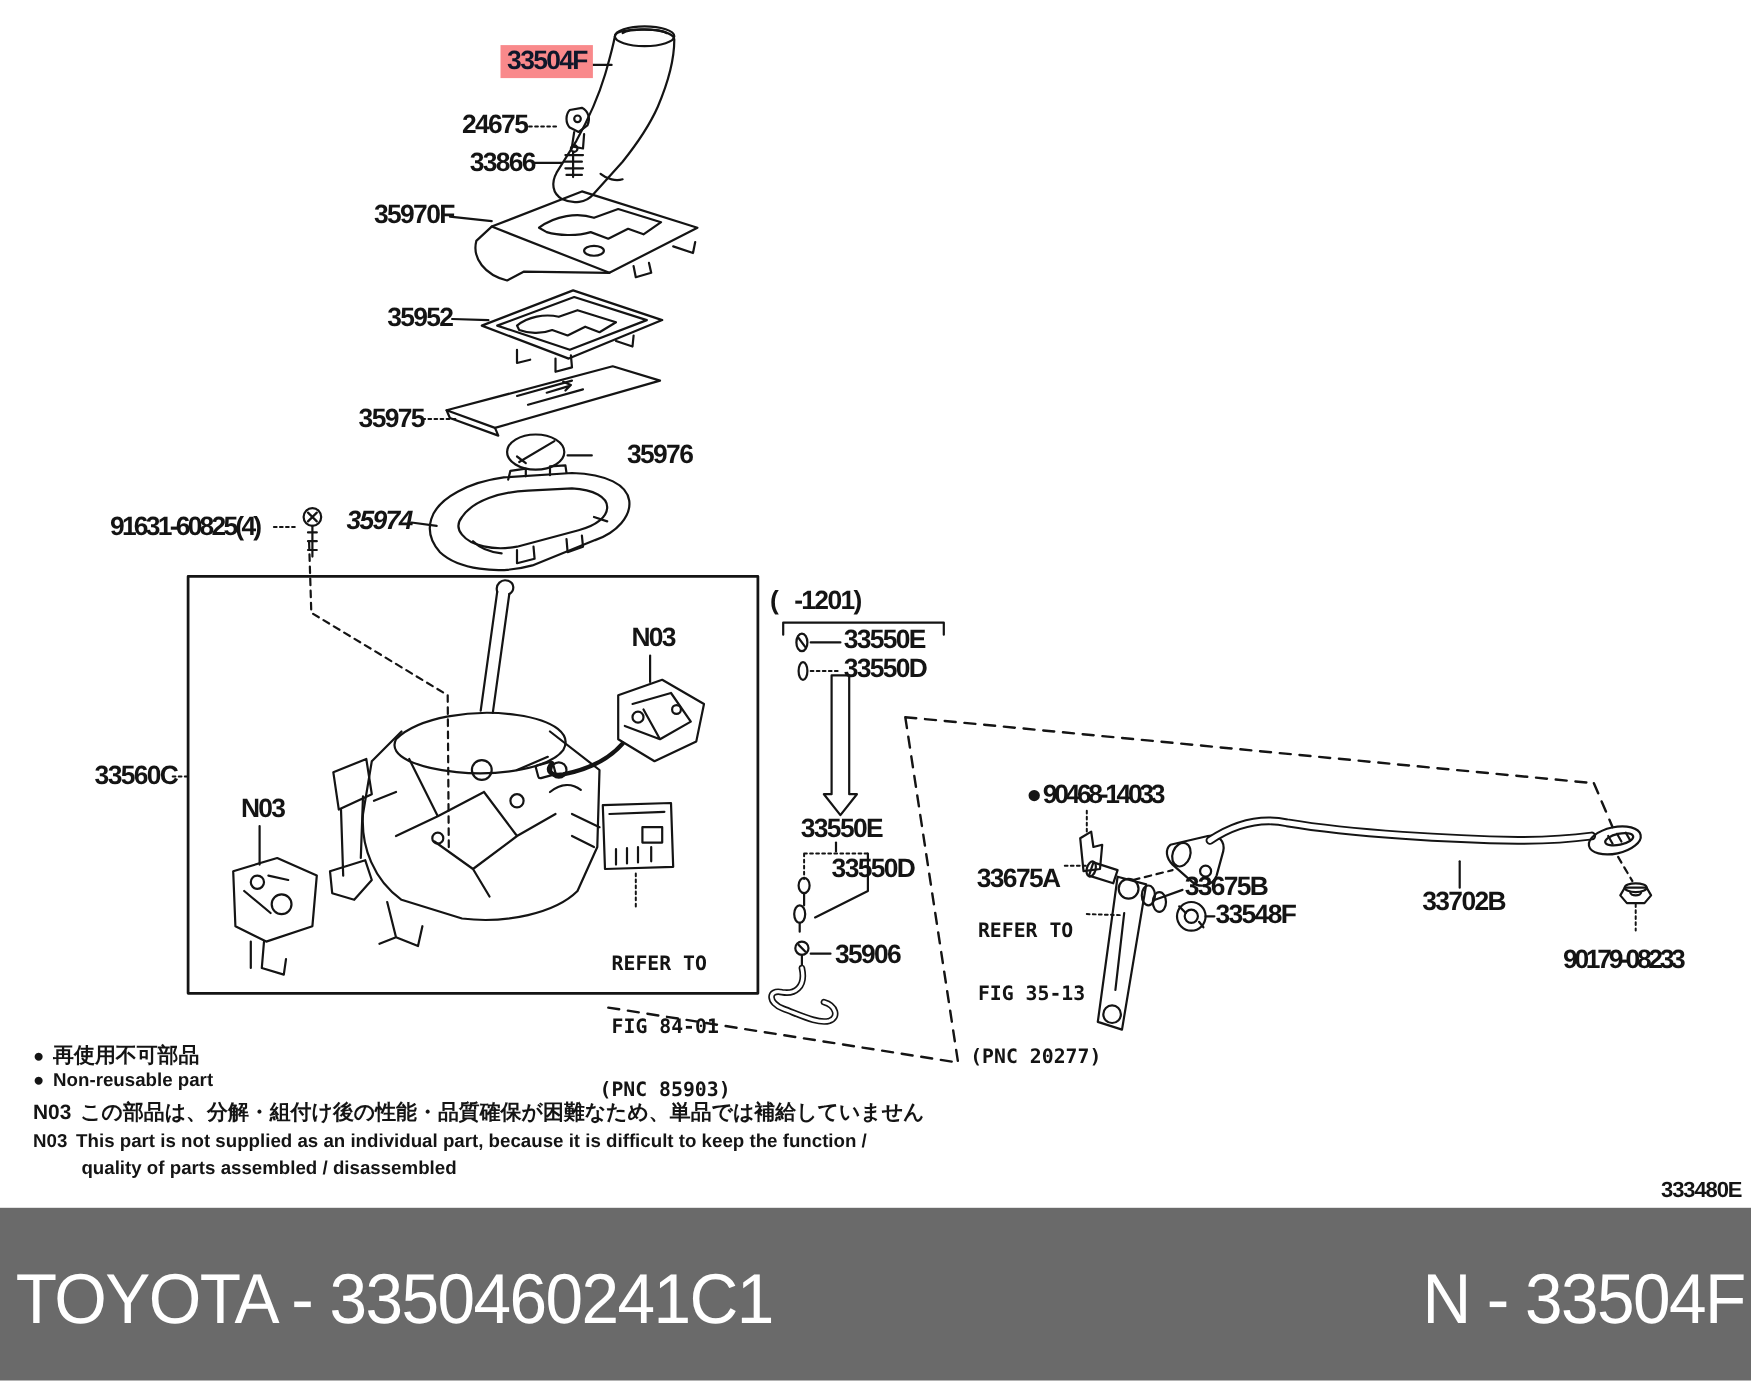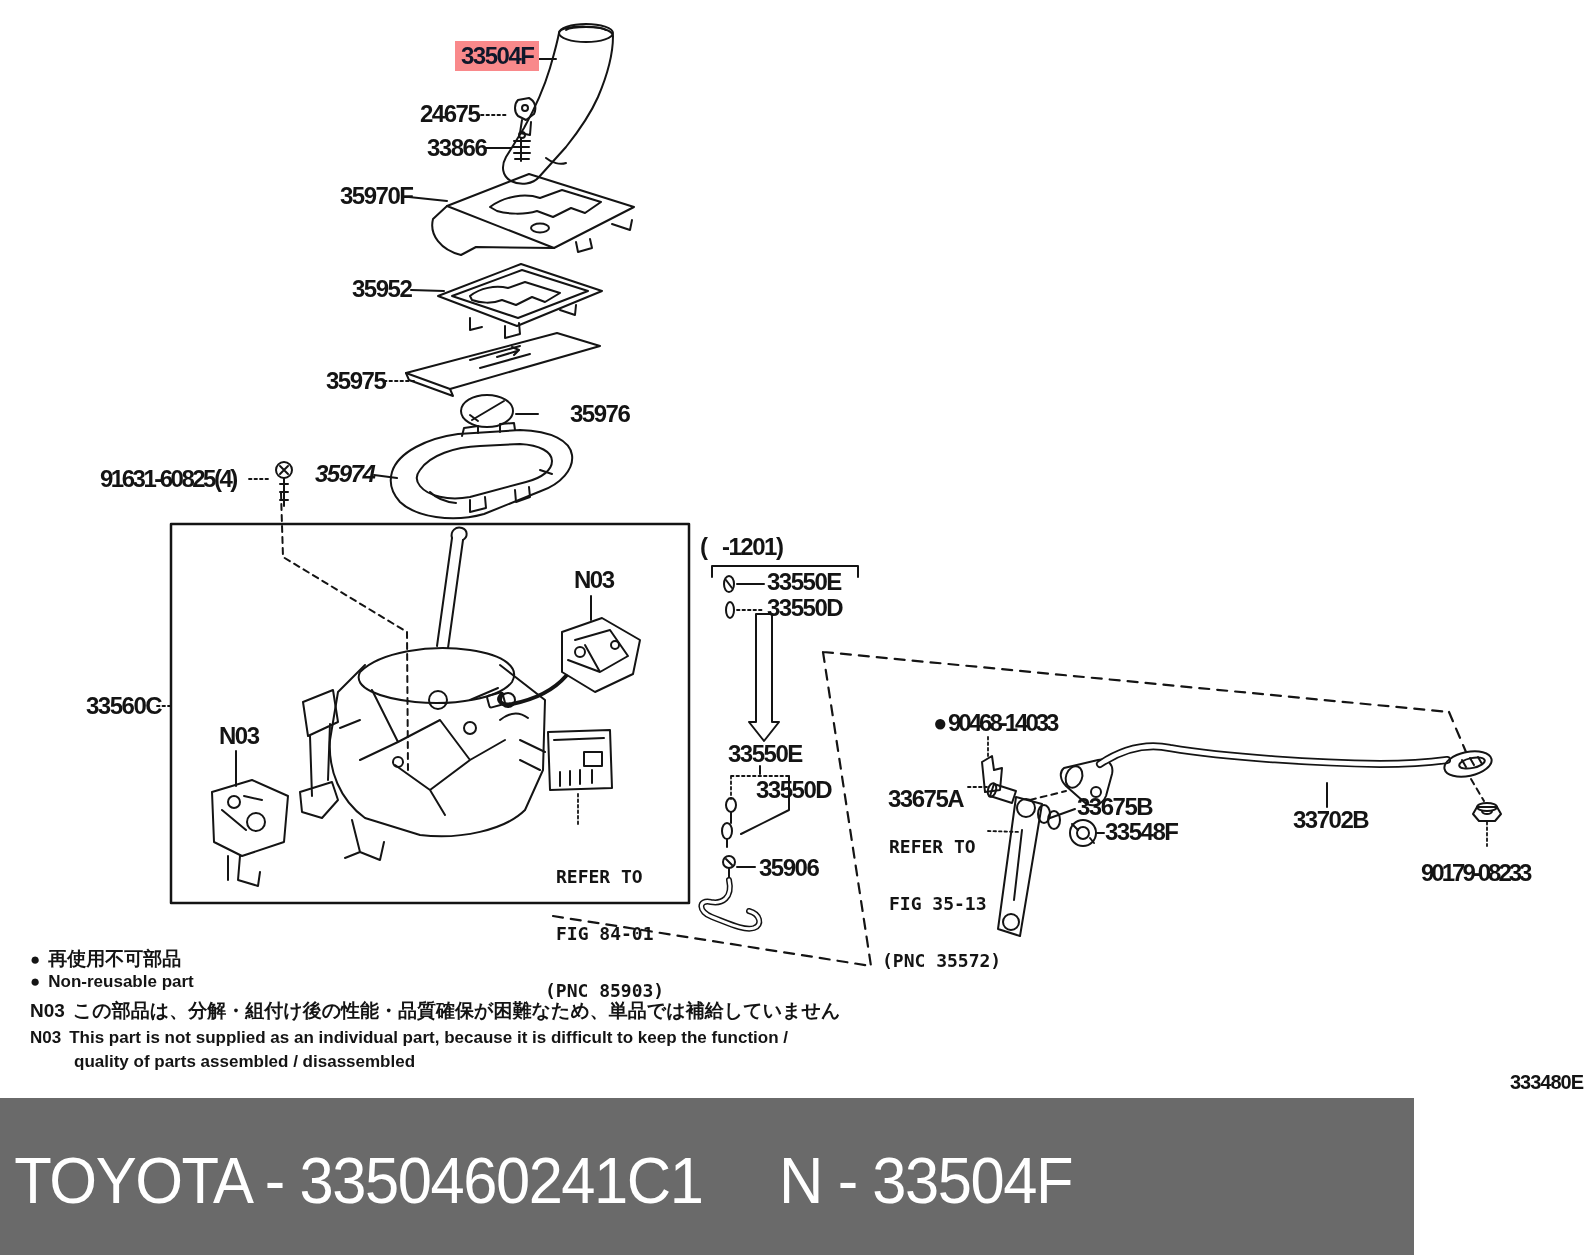--- a/index.html
+++ b/index.html
@@ -12,22 +12,22 @@
   .ls3{letter-spacing:-3px;}
   .hl{background:#f9898b;color:#0f172a;padding:1px 6px 2px 6px;}
   .refer{position:absolute;font:bold 18px "DejaVu Sans Mono","Liberation Mono",monospace;
          line-height:19px;color:#141414;white-space:pre;}
   .refer .ind{display:block;}
   .legend-row{position:absolute;display:flex;align-items:baseline;gap:8px;color:#141414;white-space:pre;}
   .lg-jp{font:bold 19px "Liberation Sans",sans-serif;}
   .lg-en{font:bold 17px "Liberation Sans",sans-serif;}
   .bullet{font-size:17px;line-height:1;}
   .docnum{position:absolute;font:bold 20px "Liberation Sans",sans-serif;letter-spacing:-1px;}
-  .footer{position:absolute;left:0;top:1098px;width:1414px;height:157px;background:#6a6a6a;
-          display:flex;justify-content:flex-start;align-items:flex-start;gap:56px;
+  .footer{position:absolute;left:0;top:1098px;width:1592px;height:157px;background:#6a6a6a;
+          display:flex;justify-content:space-between;align-items:flex-start;gap:118px;
           padding-top:46px;box-sizing:border-box;}
   .footer span{font:400 64px "Liberation Sans",sans-serif;color:#ffffff;letter-spacing:-1.5px;
                transform:scaleX(0.96);white-space:pre;}
   svg .dash{stroke-dasharray:10,8;stroke-width:2.2;}
   svg .dash2{stroke-dasharray:6,5;}
   svg .dot{stroke-dasharray:2.5,3;stroke-width:1.8;}
 </style>
 </head>
 <body>
 
@@ -263,21 +263,21 @@
 
 <div class="refer" style="left:556px;top:829px;">
   <span class="ind">REFER TO</span>
   <span class="ind">FIG 84-01</span>
   <span class="ind" style="margin-left:-11px;">(PNC 85903)</span>
 </div>
 
 <div class="refer" style="left:889px;top:799px;">
   <span class="ind">REFER TO</span>
   <span class="ind">FIG 35-13</span>
-  <span class="ind" style="margin-left:-7px;">(PNC 35572)</span>
+  <span class="ind" style="margin-left:-7px;">(PNC 20277)</span>
 </div>
 
 <div class="legend-row lg-jp" style="left:30px;top:946px;">
   <span class="bullet">●</span>
   <span>再使用不可部品</span>
 </div>
 <div class="legend-row lg-en" style="left:30px;top:972px;">
   <span class="bullet">●</span>
   <span>Non-reusable part</span>
 </div>

